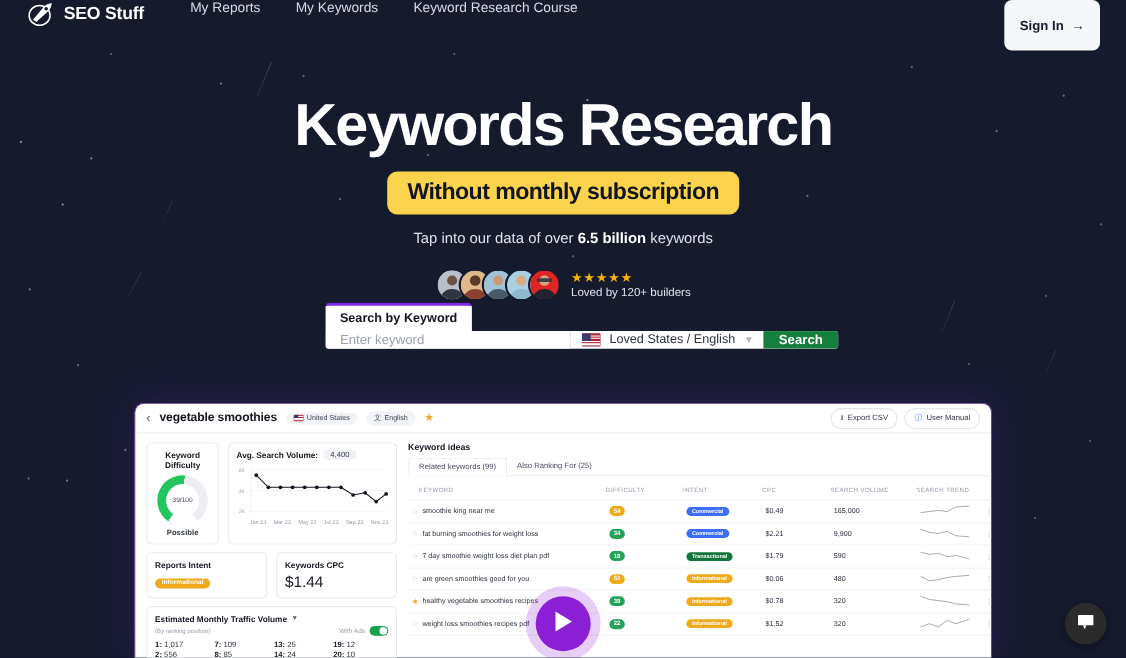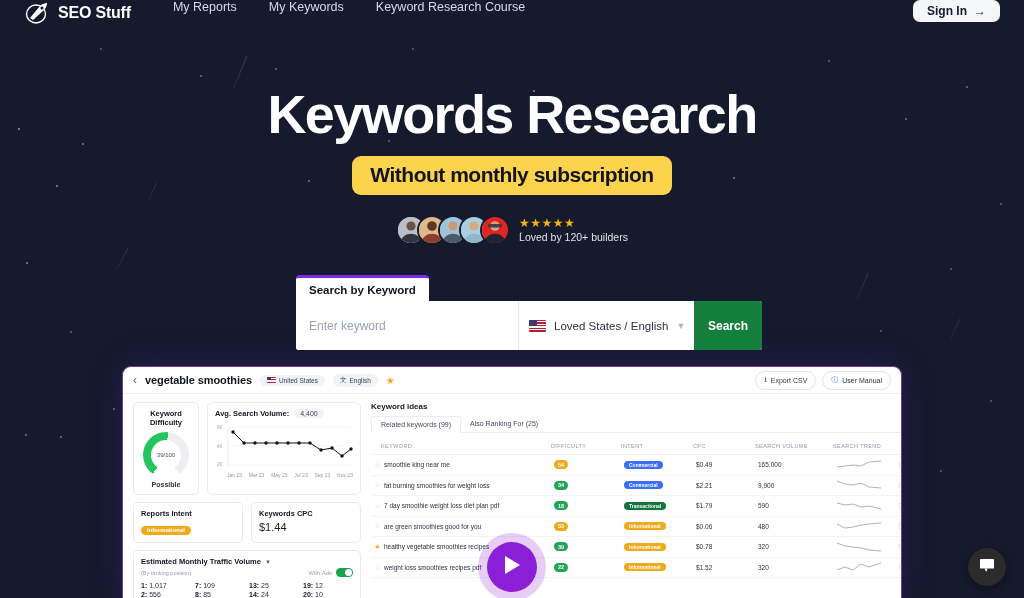--- a/index.html
+++ b/index.html
@@ -26,21 +26,21 @@
     display: flex; align-items: flex-start; padding: 0 24px; z-index: 20;
   }
   .brand { display: flex; align-items: center; gap: 8px; margin-right: 42px; }
   .brand-mark { width: 26px; height: 26px; position: relative; }
   .brand-name { color: #fff; font-size: 16px; font-weight: bold; letter-spacing: -0.2px; }
   .nav { display: flex; align-items: center; gap: 32px; }
   .nav a { color: #d7dbe6; font-size: 12.5px; text-decoration: none; white-space: nowrap; }
   .signin {
     margin-left: auto; background: #f5f6f8; color: #151a2d;
     font-size: 12px; font-weight: bold; border: none; border-radius: 7px;
-    padding: 4px 14px; display: flex; align-items: center; gap: 7px; cursor: pointer;
+    padding: 16px 14px; display: flex; align-items: center; gap: 7px; cursor: pointer;
   }
 
   
   .hero { position: absolute; top: 86px; left: 0; right: 0; text-align: center; z-index: 10; }
   .hero-title {
     color: #ffffff; font-size: 54px; font-weight: bold;
     letter-spacing: -1.6px; line-height: 1.06;
   }
   .hero-badge {
     display: inline-block; margin-top: 13px;
@@ -67,21 +67,21 @@
   
   .searchbox { position: absolute; top: 275px; left: 296px; width: 466px; z-index: 10; }
   .tabs { display: flex; height: 26px; }
   .tab {
     font-size: 11.5px; font-weight: bold; padding: 0 13px;
     display: flex; align-items: center; cursor: pointer;
     border-radius: 4px 4px 0 0;
   }
   .tab.active { background: #ffffff; color: #12151f; border-top: 3px solid #7c2ae8; }
   .tab.inactive { background: #4a4f62; color: #c3c7d4; font-weight: normal; }
-  .searchbar { display: flex; height: 49px; background: #ffffff; border-radius: 0 3px 3px 3px; overflow: hidden; }
+  .searchbar { display: flex; height: 16px; background: #ffffff; border-radius: 0 3px 3px 3px; overflow: hidden; }
   .kw-input { flex: 1; border: none; outline: none; padding: 0 13px; font-size: 12px; color: #11151e; font-family: "Liberation Sans", sans-serif; }
   .kw-input::placeholder { color: #9aa0ad; }
   .locale { width: 176px; border-left: 1px solid #e3e5ea; display: flex; align-items: center; gap: 8px; padding: 0 10px; cursor: pointer; }
   .flag { width: 17px; height: 12px; position: relative; border-radius: 1px; overflow: hidden; flex: none; background: #b22234; }
   .flag .canton { position: absolute; left: 0; top: 0; width: 8px; height: 6.5px; background: #3c3b6e; }
   .flag .stripe { position: absolute; left: 0; right: 0; height: 1.3px; background: #fff; }
   .locale-label { font-size: 11.5px; color: #2b303c; flex: 1; white-space: nowrap; }
   .chev { color: #b3b8c4; font-size: 9px; }
   .search-btn {
     width: 68px; background: #15803d; color: #fff; border: none;
@@ -138,21 +138,21 @@
   .chart svg { display: block; }
   .chart-xlabels { display: flex; justify-content: space-between; font-size: 5px; color: #9297a5; padding-left: 12px; margin-top: 1px; }
 
   .mini-row { display: flex; gap: 8px; margin-top: 7px; }
   .mini-card { flex: 1; }
   .tag {
     display: inline-block; margin-top: 4px; border-radius: 8px;
     padding: 1.5px 6px; font-size: 6px; font-weight: bold; color: #fff;
   }
   .tag.informational { background: #f0a91b; }
-  .cpc-val { font-size: 11px; color: #1a1d26; margin-top: 3px; }
+  .cpc-val { font-size: 14px; color: #1a1d26; margin-top: 3px; }
 
   .traffic-card { margin-top: 7px; }
   .traffic-head { display: flex; align-items: center; gap: 4px; }
   .traffic-sub-row { display: flex; align-items: center; margin-top: 2px; }
   .traffic-sub { font-size: 5.5px; color: #9aa0ad; }
   .ads-wrap { margin-left: auto; display: flex; align-items: center; gap: 4px; }
   .ads-label { font-size: 6px; color: #9aa0ad; }
   .toggle { width: 17px; height: 9px; border-radius: 5px; background: #16a34a; position: relative; cursor: pointer; }
   .toggle::after { content: ""; position: absolute; right: 1px; top: 1px; width: 7px; height: 7px; border-radius: 50%; background: #fff; }
   .traffic-grid { display: grid; grid-template-columns: repeat(4, 1fr); gap: 2px 4px; margin-top: 5px; }
@@ -255,20 +255,23 @@
     </div>
     <button class="signin">
       <span>Sign In</span>
       <span>→</span>
     </button>
   </div>
 
   <div class="hero">
     <div class="hero-title">Keywords Research</div>
     <div class="hero-badge">Without monthly subscription</div>
+    <div class="hero-sub">
+      <span>Tap into our data of over </span><b>6.5 billion</b><span> keywords</span>
+    </div>
 
     <div class="social">
       <div class="avatars">
         <div class="avatar" style="background:#cfd3dc">
           <svg width="26" height="26" viewBox="0 0 26 26">
               <rect width="26" height="26" fill="#b9bec9"></rect>
               <circle cx="13" cy="9" r="4.6" fill="#6b5244"></circle>
               <path d="M2 26c1.6-6.5 6-9.3 11-9.3S22.4 19.5 24 26z" fill="#2f3541"></path>
             </svg>
         </div>

